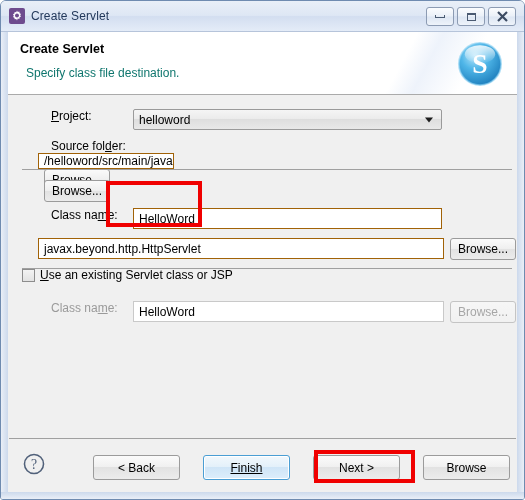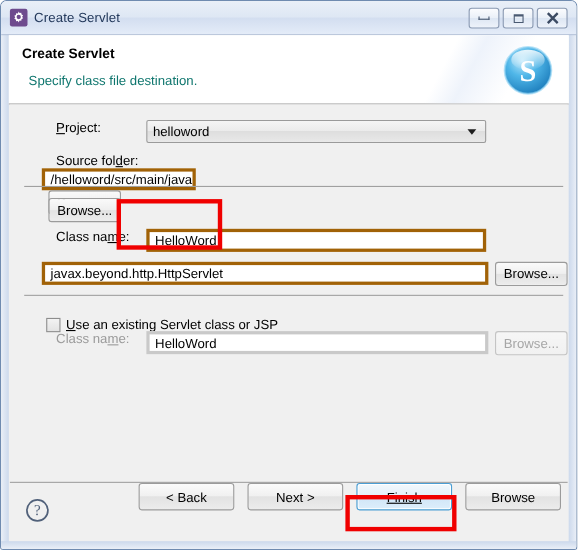--- a/index.html
+++ b/index.html
@@ -186,21 +186,21 @@
     transform: translateY(-50%);
     width: 0; height: 0;
     border-left: 4px solid transparent;
     border-right: 4px solid transparent;
     border-top: 5px solid #1d1d1d;
   }
   .textfield {
     flex: 1 1 auto;
     height: 21px;
     background: #ffffff;
-    border: 3px solid #a16207;
+    border: 1px solid #a16207;
     box-sizing: border-box;
     display: flex;
     align-items: center;
     font-size: 12px;
     padding-left: 5px;
     color: #000;
     min-width: 0;
   }
   .textfield.disabled-border { border-color: #c9c9c9; }
   .btn {
@@ -265,23 +265,23 @@
   }
   .help-icon {
     position: absolute;
     left: 14px;
     top: 14px;
     width: 22px; height: 22px;
   }
   .footer-buttons {
     position: absolute;
     right: 6px;
-    top: 0;
-    display: flex;
-    gap: 12px;
+    top: 16px;
+    display: flex;
+    gap: 23px;
     justify-content: center;
   }
   .fbtn {
     width: 87px;
     height: 25px;
     font-size: 12px;
     color: #000;
     background: linear-gradient(to bottom, #fbfbfb 0%, #f0f0f0 48%, #e2e2e2 50%, #ececec 100%);
     border: 1px solid #9b9b9b;
     border-radius: 3px;
@@ -392,21 +392,21 @@
       <div class="textfield">
         <span>javax.beyond.http.HttpServlet</span>
       </div>
       <div class="btn">
         <span>Browse...</span>
       </div>
     </div>
 
     <div class="sep" style="top:173px;"></div>
 
-    <div class="checkrow" style="top:193px;margin-left:20px;">
+    <div class="checkrow" style="top:173px;">
       <div class="checkbox"></div>
       <div><span class="u">U</span>se an existing Servlet class or JSP</div>
     </div>
 
     <div class="row" style="top:206px;">
       <div class="lbl disabled">Class na<span class="u">m</span>e:</div>
       <div class="textfield disabled-border">
         <span>HelloWord</span>
       </div>
       <div class="btn disabled">
@@ -418,26 +418,26 @@
 
   <div class="footer">
     <svg class="help-icon" viewBox="0 0 24 24">
       <circle cx="12" cy="12" r="10.4" fill="none" stroke="#51617a" stroke-width="1.7"></circle>
       <text x="12" y="17" text-anchor="middle" font-family="Liberation Serif, serif" font-size="15" fill="#51617a">?</text>
     </svg>
     <div class="footer-buttons">
       <div class="fbtn">
         <span>&lt; Back</span>
       </div>
+      <div class="fbtn focused">
+        <span class="u">Finish</span>
+      </div>
       <div class="fbtn">
         <span>Next &gt;</span>
       </div>
-      <div class="fbtn focused">
-        <span class="u">Finish</span>
-      </div>
       <div class="fbtn">
         <span>Browse</span>
       </div>
     </div>
   </div>
 
   <div class="redbox" style="left:105px; top:180px; width:96px; height:46px;"></div>
   <div class="redbox" style="left:313px; top:449px; width:101px; height:33px;"></div>
 
 </div>

